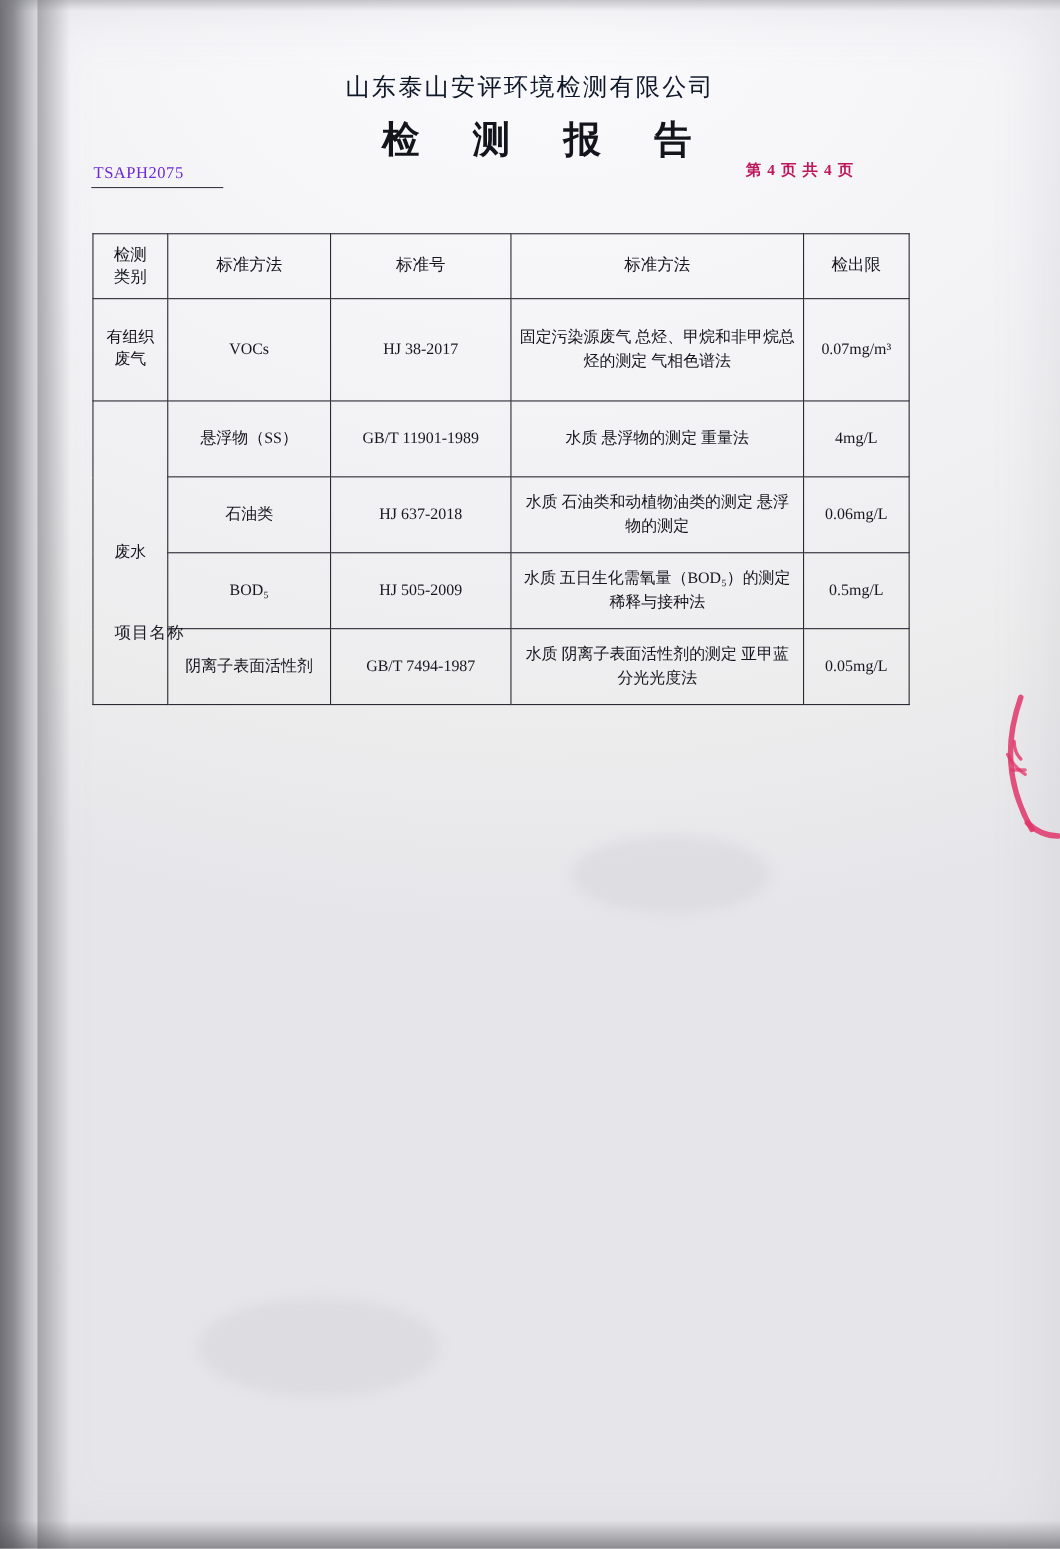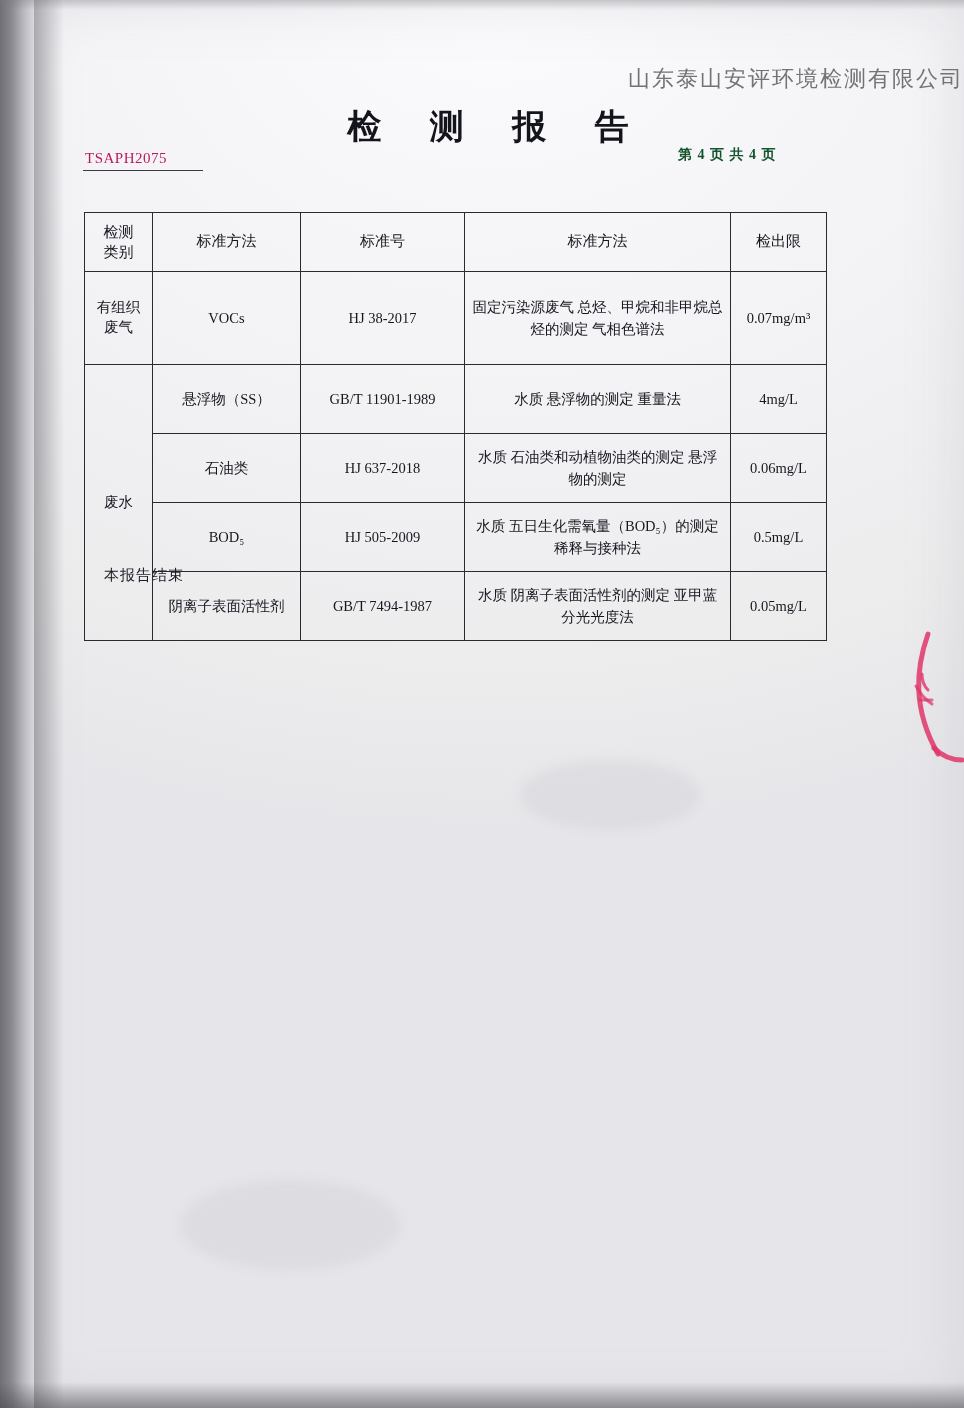--- a/index.html
+++ b/index.html
@@ -59,62 +59,62 @@
     height: 10px;
     background: linear-gradient(to bottom, rgba(120,120,128,0.35), rgba(120,120,128,0));
   }
 
   
   .company {
     position: absolute;
     left: 0;
     top: 64px;
     width: 964px;
-    text-align: right;
+    text-align: center;
     font-size: 22px;
     letter-spacing: 2px;
-    color: #737373;
+    color: #0f172a;
     font-family: "Liberation Serif", "DejaVu Serif", serif;
   }
   .report-title {
     position: absolute;
     left: 0;
     top: 104px;
     width: 964px;
     text-align: center;
     font-size: 34px;
     font-weight: bold;
     letter-spacing: 20px;
     color: #14141c;
     margin-left: 16px;
   }
   .report-no {
     position: absolute;
     left: 85px;
     top: 150px;
     font-size: 15px;
-    color: #be185d;
+    color: #6d28d9;
     font-family: "Liberation Serif", "DejaVu Serif", serif;
     letter-spacing: 0.5px;
   }
   .report-no-rule {
     position: absolute;
     left: 83px;
     top: 170px;
     width: 120px;
     height: 1px;
     background: #3a3a45;
   }
   .page-no {
     position: absolute;
     left: 678px;
     top: 146px;
     font-size: 14px;
     font-weight: bold;
-    color: #14532d;
+    color: #be185d;
     letter-spacing: 1px;
   }
   .section-title {
     position: absolute;
     left: 100px;
     top: 186px;
     font-size: 17px;
     color: #16161f;
     letter-spacing: 1px;
   }
@@ -273,21 +273,21 @@
         <tr class="row-mid">
           <td>阴离子表面活性剂</td>
           <td>GB/T 7494-1987</td>
           <td class="method">水质 阴离子表面活性剂的测定 亚甲蓝分光光度法</td>
           <td>0.05mg/L</td>
         </tr>
       </tbody>
     </table>
   </div>
 
-  <div class="end-note">本报告结束</div>
+  <div class="end-note">项目名称</div>
 
   <div class="stamp">
     <svg width="66" height="150" viewBox="0 0 66 150">
       <path d="M30 6 C18 40 14 80 40 126" fill="none" stroke="#e0356a" stroke-width="5" stroke-linecap="round" opacity="0.85"></path>
       <path d="M24 46 C24 52 26 58 30 62" fill="none" stroke="#e0356a" stroke-width="3" stroke-linecap="round" opacity="0.8"></path>
       <path d="M18 58 C22 66 28 72 34 76" fill="none" stroke="#e0356a" stroke-width="3" stroke-linecap="round" opacity="0.75"></path>
       <path d="M22 72 L34 72" stroke="#e0356a" stroke-width="3" stroke-linecap="round" opacity="0.7"></path>
       <path d="M36 120 C44 128 54 132 64 132" fill="none" stroke="#e0356a" stroke-width="5" stroke-linecap="round" opacity="0.85"></path>
     </svg>
   </div>

